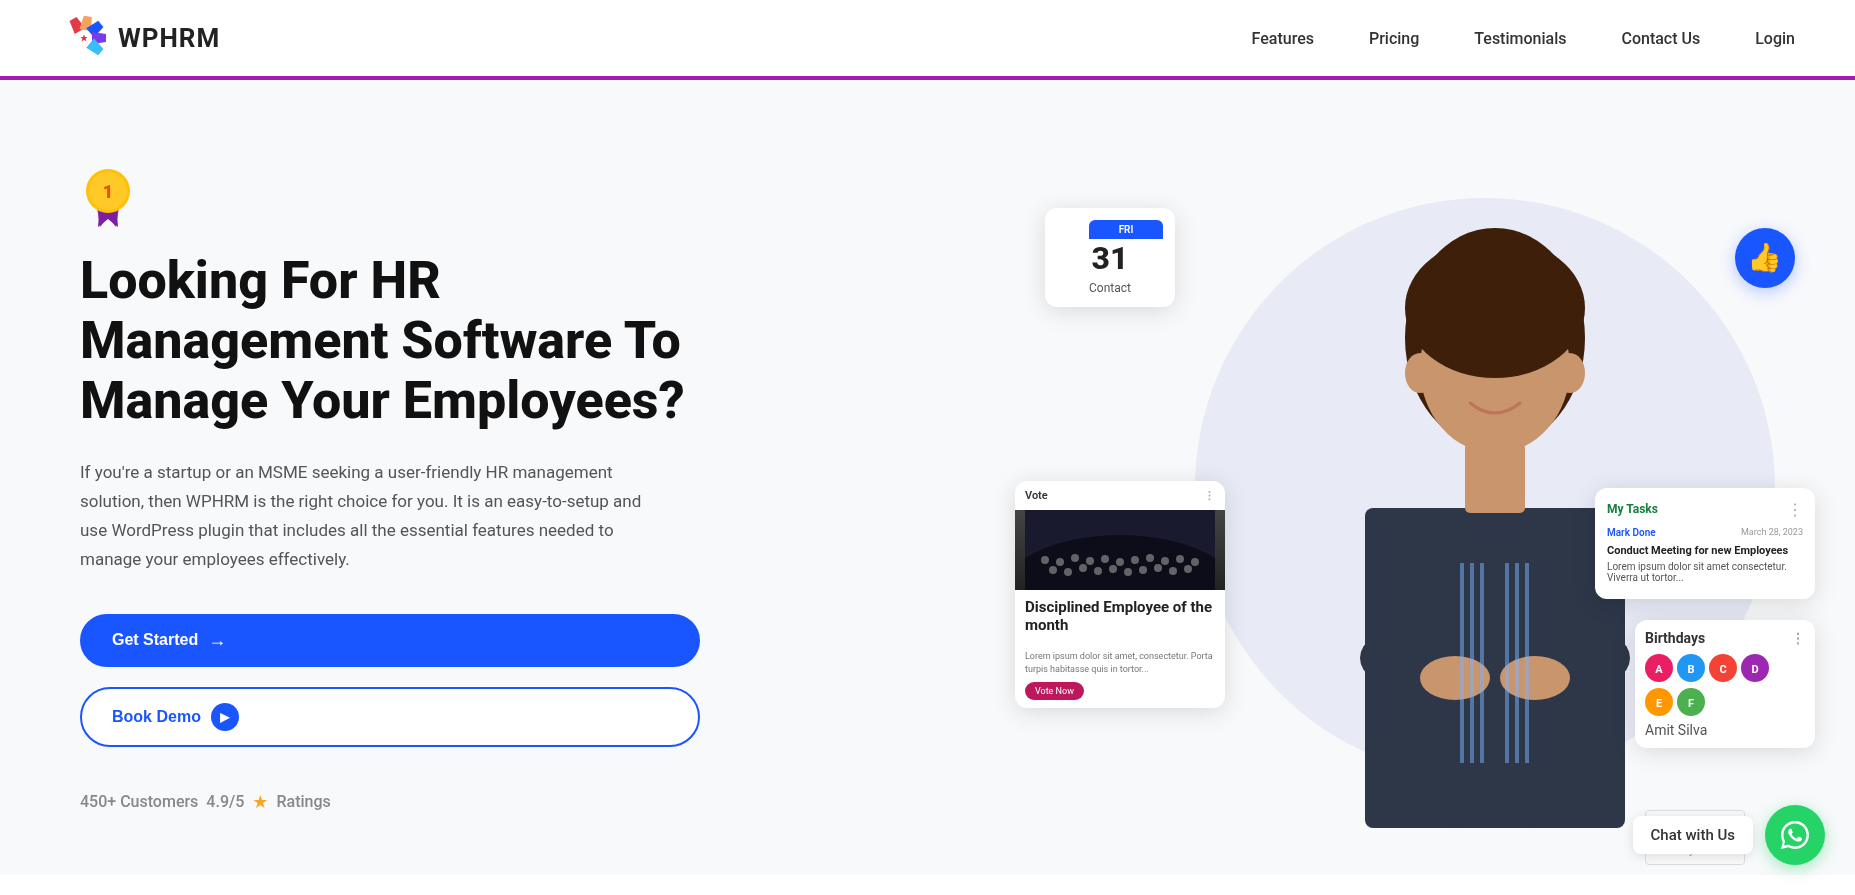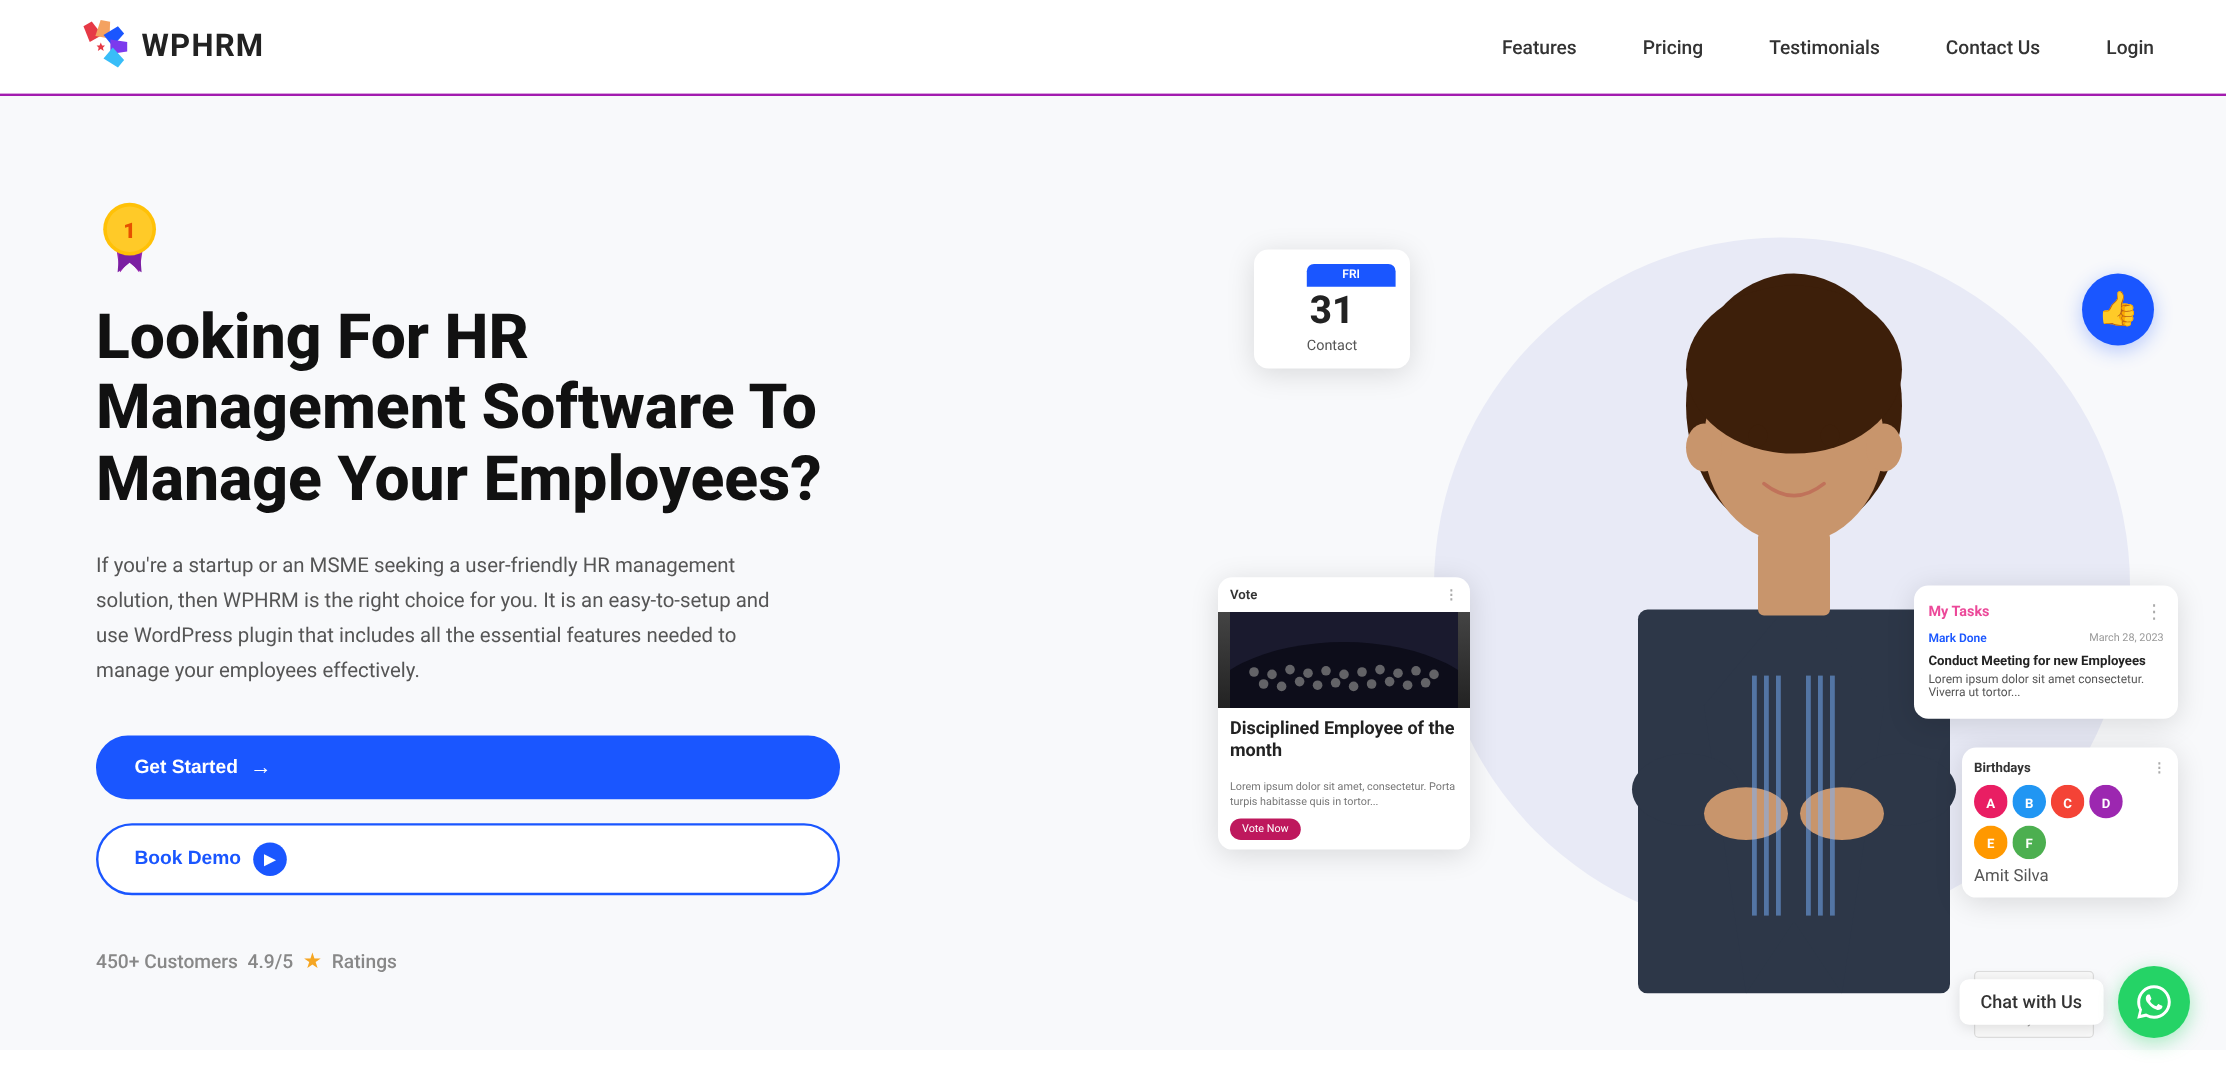--- a/index.html
+++ b/index.html
@@ -5,21 +5,21 @@
     * { margin: 0; padding: 0; box-sizing: border-box; }
     body { font-family: -apple-system, BlinkMacSystemFont, 'Segoe UI', Roboto, sans-serif; background: #fff; color: #222; overflow-x: hidden; }
 
     
     .navbar {
       display: flex;
       align-items: center;
       justify-content: space-between;
       padding: 0 60px;
       height: 80px;
-      border-bottom: 2px solid #a21caf;
+      border-bottom: 4px solid #a21caf;
       background: #fff;
     }
     .logo-area {
       display: flex;
       align-items: center;
       gap: 10px;
     }
     .logo-icon {
       width: 48px;
       height: 48px;
@@ -224,21 +224,21 @@
       right: -40px;
       width: 220px;
       padding: 12px;
     }
     .card-tasks .task-header {
       display: flex;
       justify-content: space-between;
       align-items: center;
       margin-bottom: 8px;
     }
-    .card-tasks .task-title { font-size: 12px; font-weight: 700; color: #ec4899; }
+    .card-tasks .task-title { font-size: 12px; font-weight: 700; color: #15803d; }
     .card-tasks .task-item { font-size: 10px; color: #555; margin: 4px 0; }
     .card-tasks .task-item.bold { font-weight: 700; color: #222; font-size: 11px; }
 
     .card-vote {
       bottom: 120px;
       left: -60px;
       width: 210px;
       padding: 0;
       overflow: hidden;
     }
@@ -278,21 +278,21 @@
 
     .card-birthdays {
       bottom: 80px;
       right: -40px;
       width: 180px;
       padding: 10px;
     }
     .card-birthdays .bday-header {
       display: flex;
       justify-content: space-between;
-      font-size: 11px;
+      font-size: 14px;
       font-weight: 700;
       color: #333;
       margin-bottom: 8px;
     }
     .bday-avatars {
       display: flex;
       gap: 4px;
       margin-bottom: 6px;
     }
     .bday-name { font-size: 14px; color: #555; }

